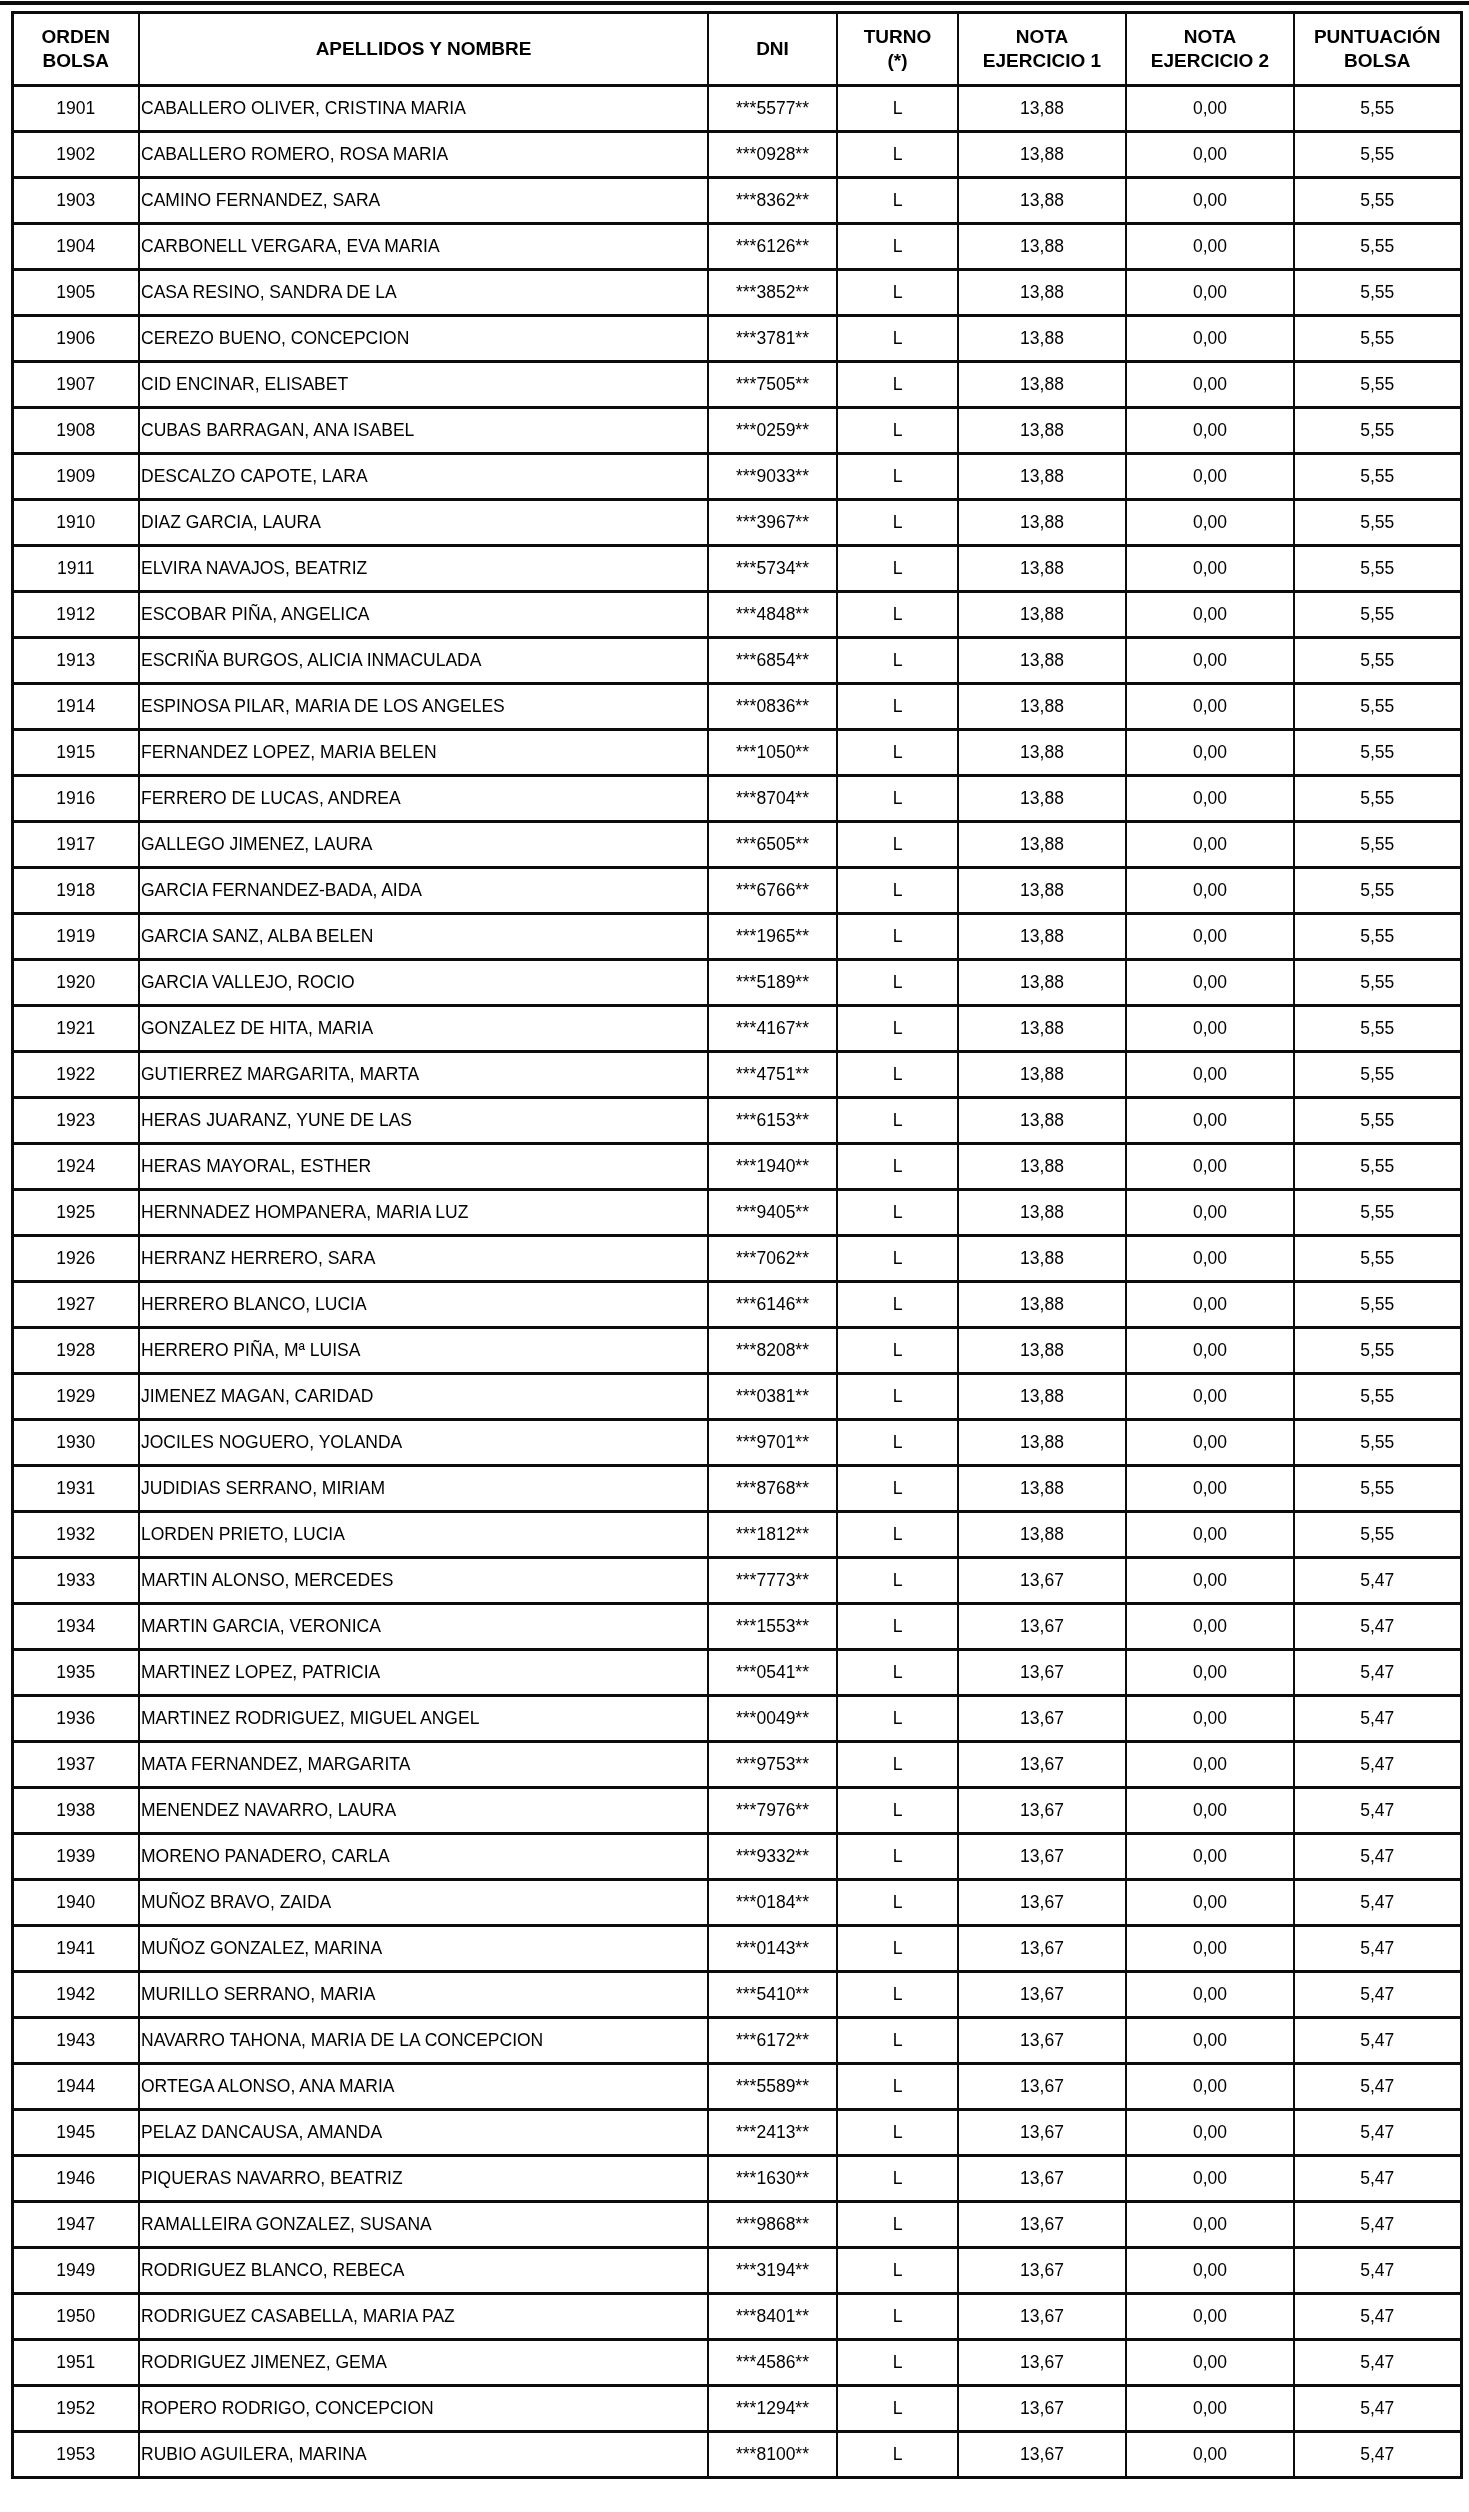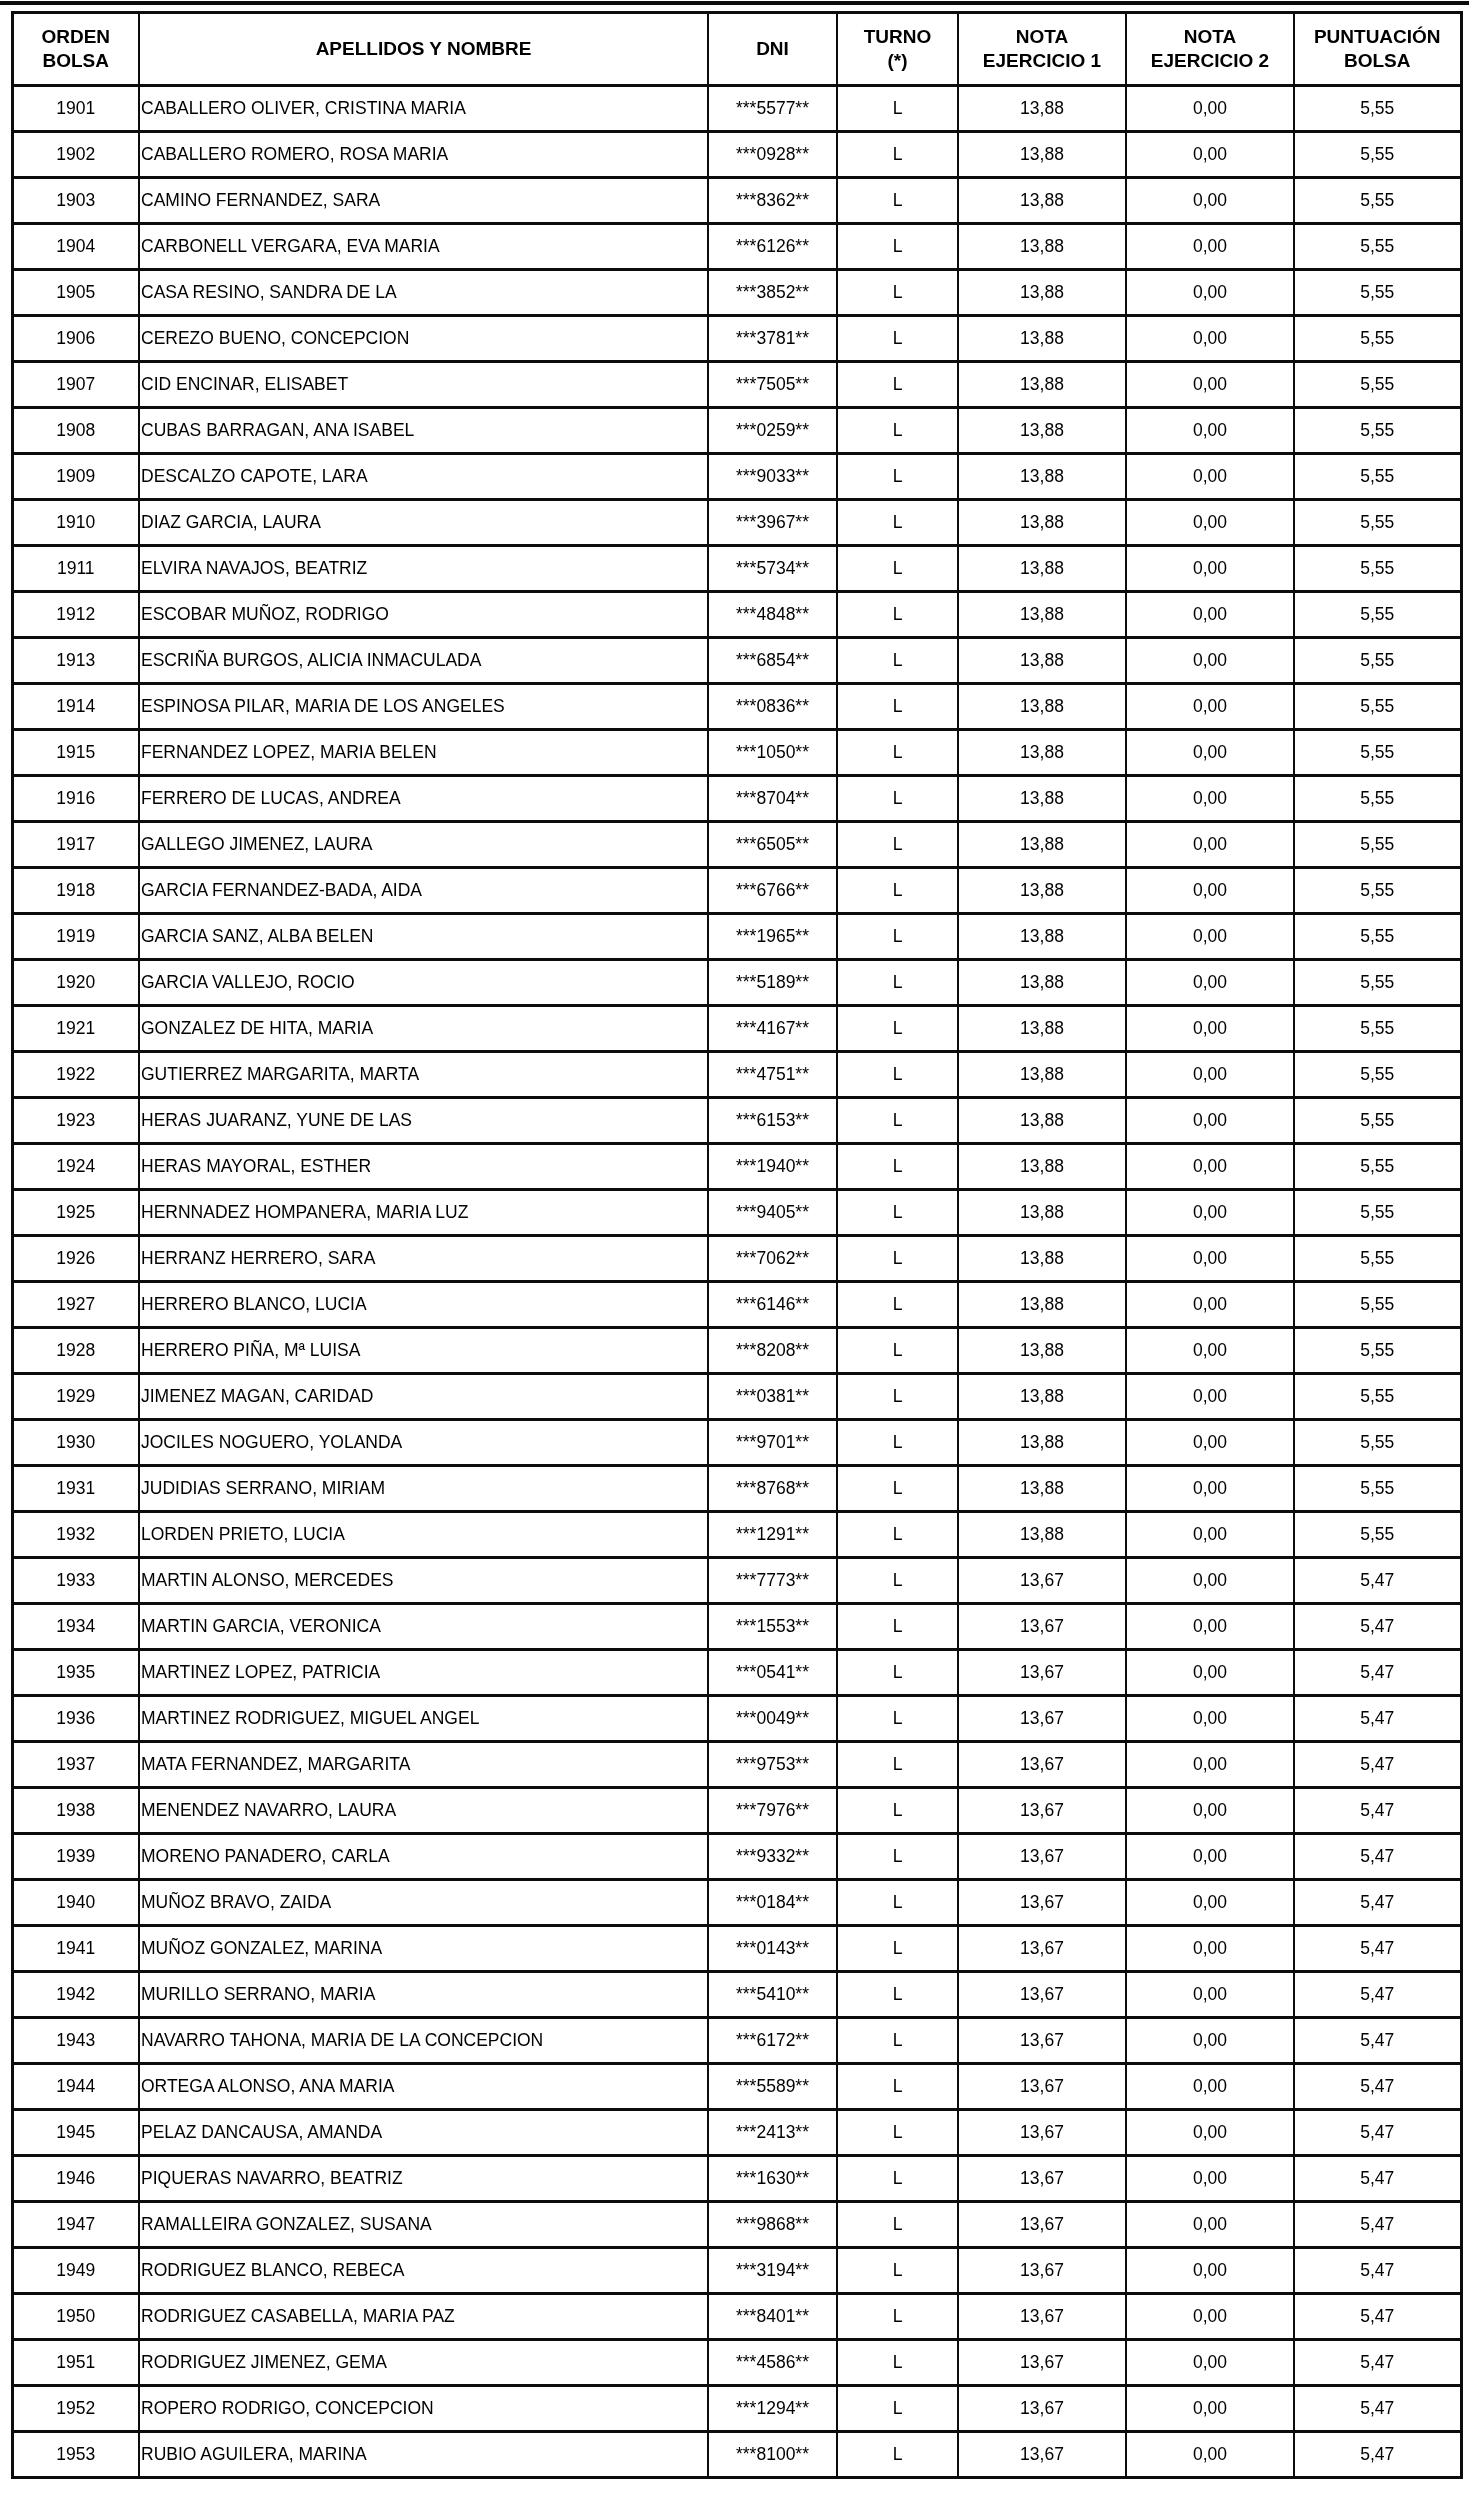--- a/index.html
+++ b/index.html
@@ -194,21 +194,21 @@
         <td class="col-orden">1911</td>
         <td class="col-nombre">ELVIRA NAVAJOS, BEATRIZ</td>
         <td class="col-dni">***5734**</td>
         <td class="col-turno">L</td>
         <td class="col-nota1">13,88</td>
         <td class="col-nota2">0,00</td>
         <td class="col-punt">5,55</td>
       </tr>
       <tr>
         <td class="col-orden">1912</td>
-        <td class="col-nombre">ESCOBAR MUÑOZ, RODRIGO</td>
+        <td class="col-nombre">ESCOBAR PIÑA, ANGELICA</td>
         <td class="col-dni">***4848**</td>
         <td class="col-turno">L</td>
         <td class="col-nota1">13,88</td>
         <td class="col-nota2">0,00</td>
         <td class="col-punt">5,55</td>
       </tr>
       <tr>
         <td class="col-orden">1913</td>
         <td class="col-nombre">ESCRIÑA BURGOS, ALICIA INMACULADA</td>
         <td class="col-dni">***6854**</td>
@@ -375,21 +375,21 @@
         <td class="col-nombre">JUDIDIAS SERRANO, MIRIAM</td>
         <td class="col-dni">***8768**</td>
         <td class="col-turno">L</td>
         <td class="col-nota1">13,88</td>
         <td class="col-nota2">0,00</td>
         <td class="col-punt">5,55</td>
       </tr>
       <tr>
         <td class="col-orden">1932</td>
         <td class="col-nombre">LORDEN PRIETO, LUCIA</td>
-        <td class="col-dni">***1291**</td>
+        <td class="col-dni">***1812**</td>
         <td class="col-turno">L</td>
         <td class="col-nota1">13,88</td>
         <td class="col-nota2">0,00</td>
         <td class="col-punt">5,55</td>
       </tr>
       <tr>
         <td class="col-orden">1933</td>
         <td class="col-nombre">MARTIN ALONSO, MERCEDES</td>
         <td class="col-dni">***7773**</td>
         <td class="col-turno">L</td>

